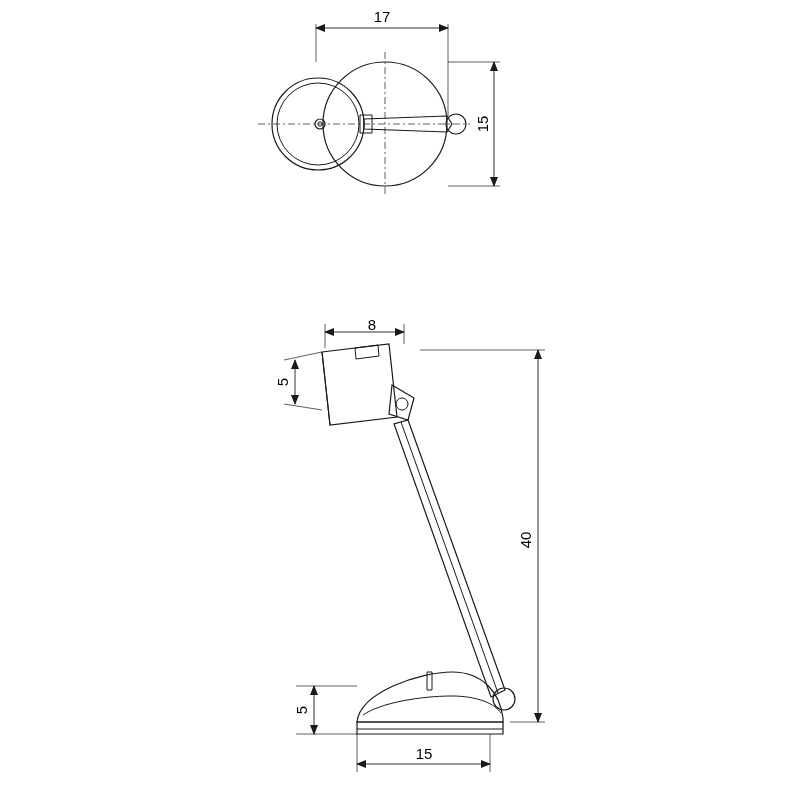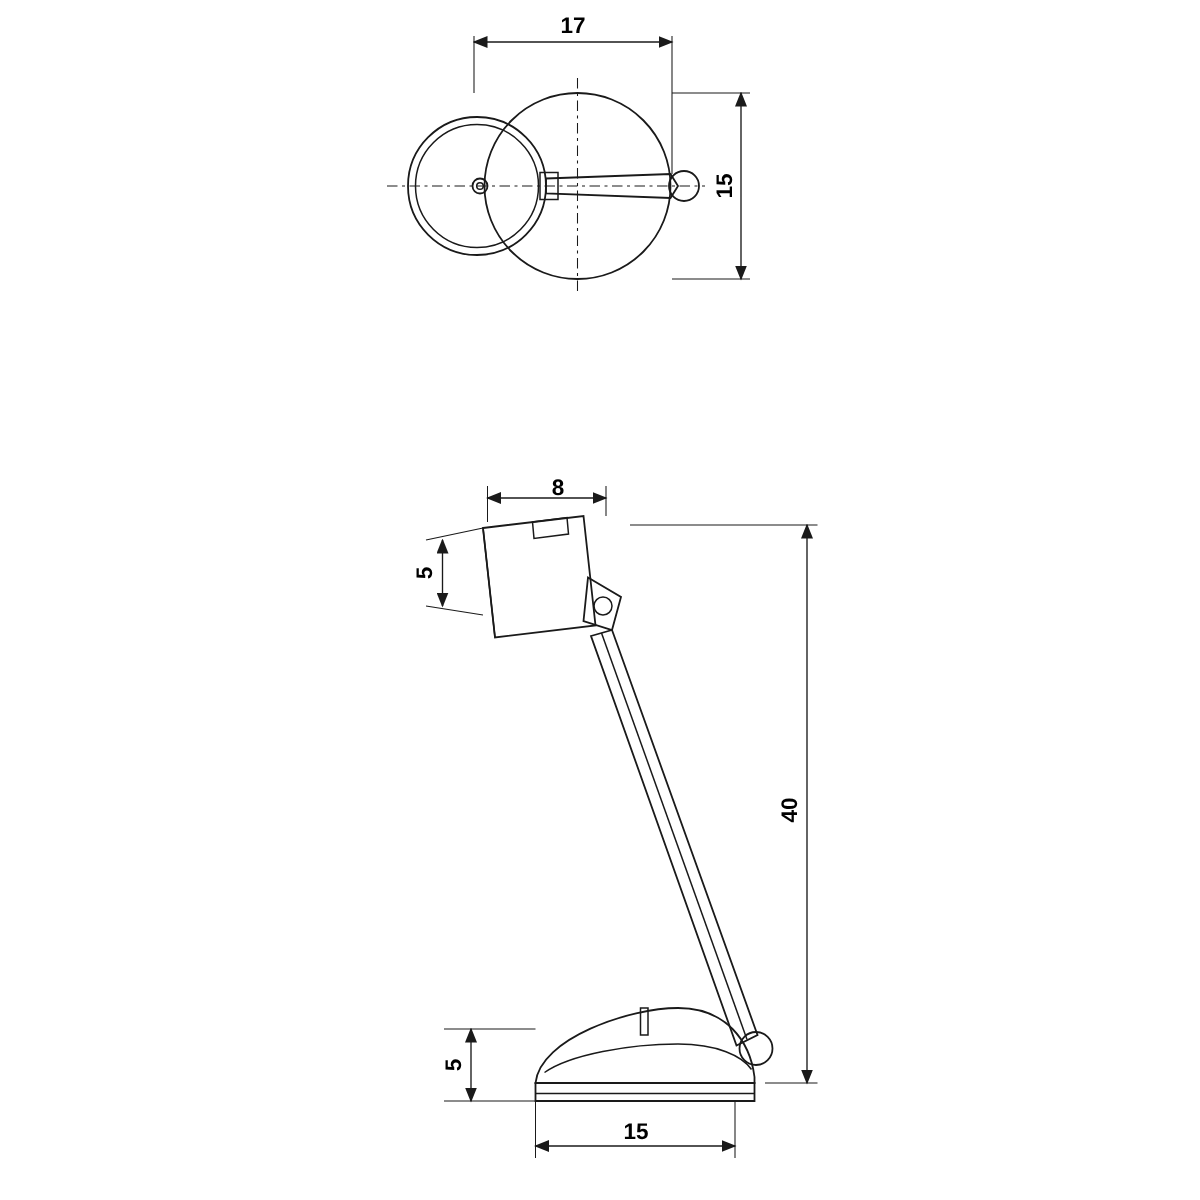--- a/index.html
+++ b/index.html
@@ -11,21 +11,20 @@
     width: 800px;
     height: 800px;
     font-family: "Liberation Sans", sans-serif;
     color: #000000;
     overflow: hidden;
   }
   #canvas {
     position: relative;
     width: 676px;
     height: 800px;
-    font-weight: bold;
   }
   svg.drawing {
     position: absolute;
     top: 0;
     left: 0;
     width: 800px;
     height: 800px;
   }
   .dim-text {
     font-family: "Liberation Sans", sans-serif;

